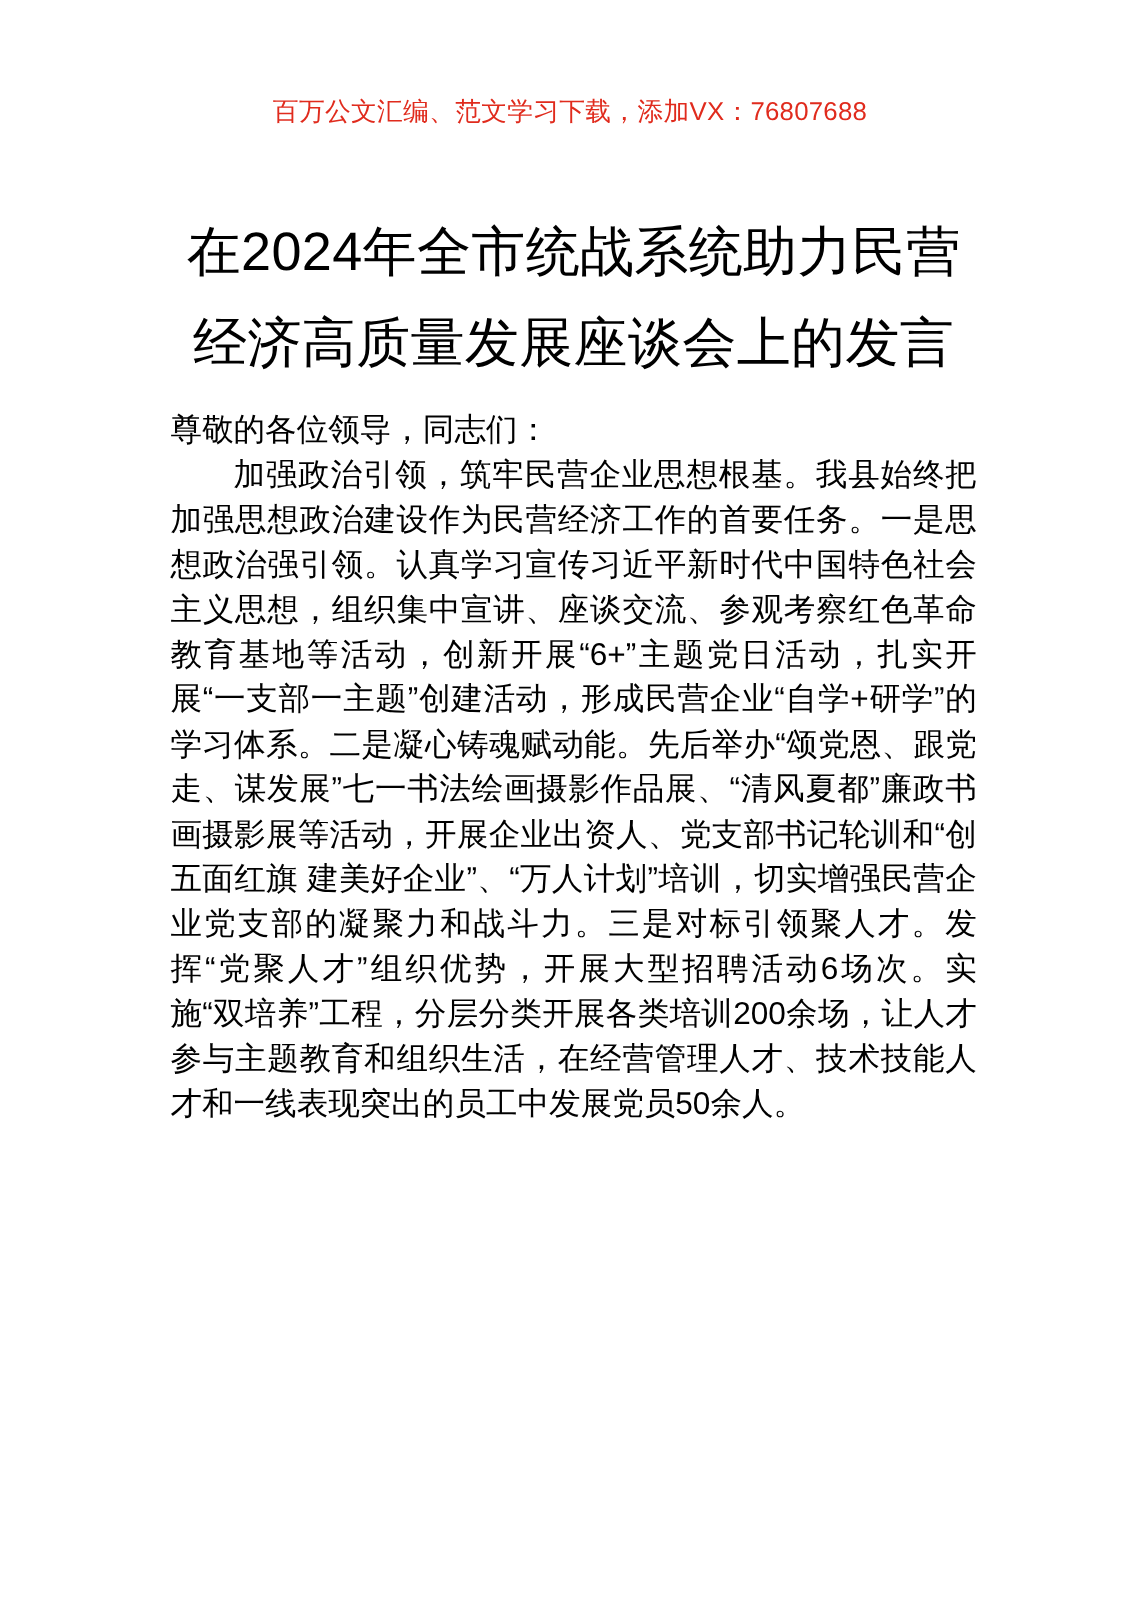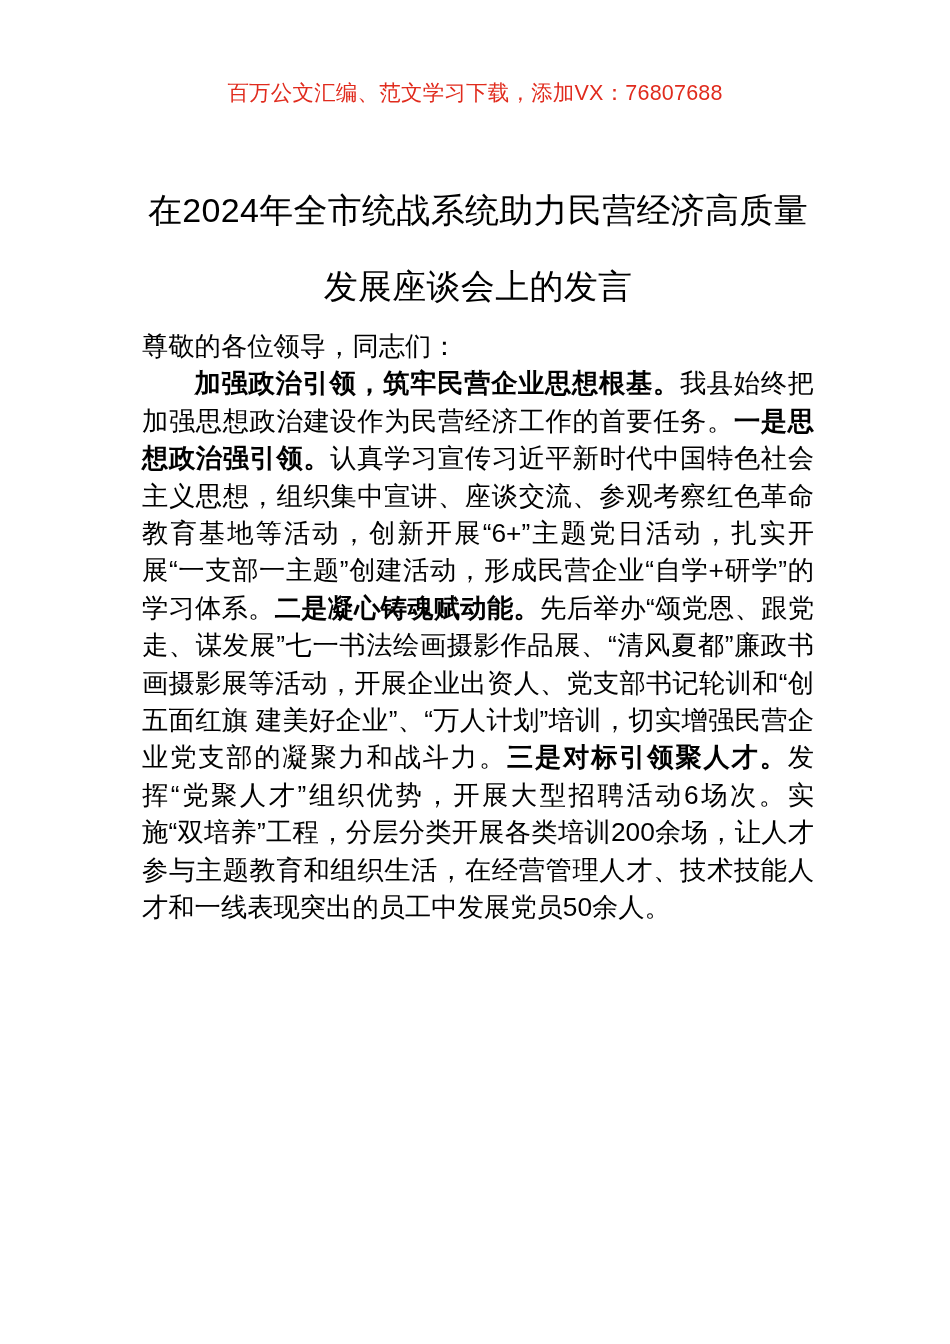--- a/index.html
+++ b/index.html
@@ -28,29 +28,29 @@
     letter-spacing: 0.2px;
     font-family: "Liberation Sans", "DejaVu Sans", sans-serif;
     white-space: nowrap;
   }
   .doc-title {
     position: absolute;
     top: 172px;
     left: 142px;
     width: 672px;
     text-align: center;
-    font-size: 34px;
+    font-size: 45px;
     line-height: 76px;
     letter-spacing: 0.3px;
     font-weight: 400;
     font-family: "Liberation Sans", "DejaVu Sans", sans-serif;
   }
   .body-block {
     position: absolute;
-    top: 328px;
+    top: 340px;
     left: 142px;
     width: 672px;
     font-size: 26.3px;
     line-height: 37.4px;
     text-align: justify;
     text-justify: inter-character;
     letter-spacing: 0px;
     font-family: "Liberation Sans", "DejaVu Sans", sans-serif;
   }
   .body-block p {
@@ -59,21 +59,21 @@
     text-align: justify;
     text-justify: inter-character;
   }
   .body-block p.indent {
     text-indent: 2em;
   }
   .body-block p.last {
     text-align: left;
   }
   b {
-    font-weight: 700;
+    font-weight: 400;
   }
 </style>
 </head>
 <body>
 
 <div class="page">
 
   <div class="promo-banner">百万公文汇编、范文学习下载，添加VX：76807688</div>
 
   <div class="doc-title">在2024年全市统战系统助力民营经济高质量发展座谈会上的发言</div>

